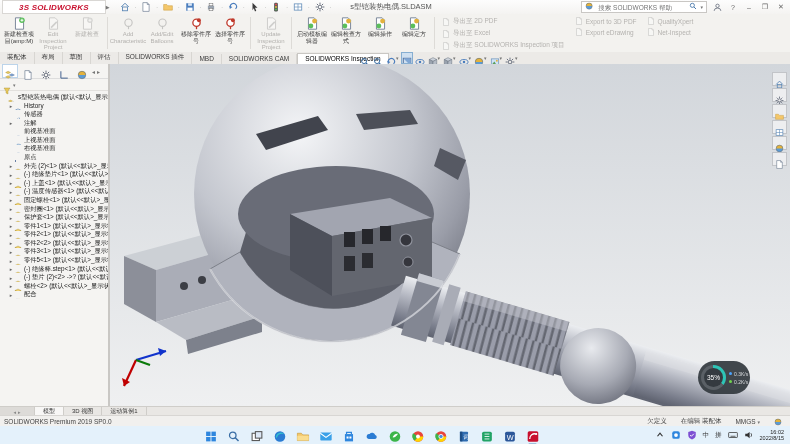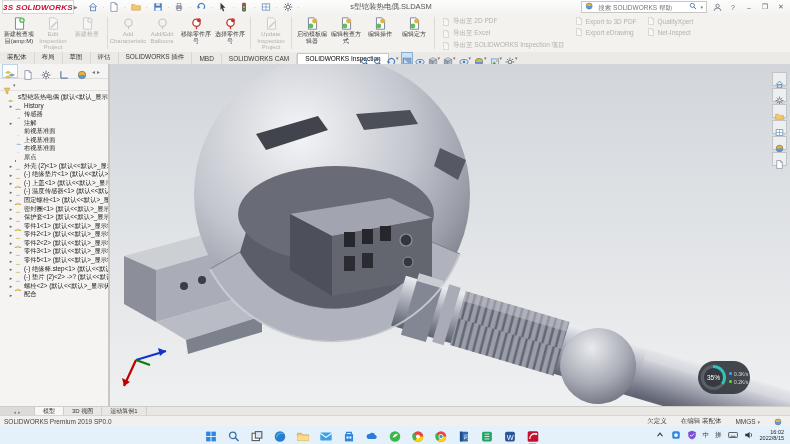--- a/index.html
+++ b/index.html
@@ -4,21 +4,21 @@
 <style>
   html,body{margin:0;padding:0;}
   body{width:790px;height:444px;position:relative;overflow:hidden;
        font-family:"Liberation Sans","DejaVu Sans",sans-serif;background:#fff;
        -webkit-font-smoothing:antialiased;}
   .abs{position:absolute;}
   
   #titlebar{top:0;left:0;width:790px;height:14px;background:linear-gradient(#fdfdfd,#f4f3f1);
             display:flex;align-items:center;font-size:8px;color:#444;border-bottom:1px solid #e3e1de;}
   .sw-logo{display:flex;align-items:center;height:12px;background:#fff;border:1px solid #d9d7d4;
-           padding:0 0;margin-left:2px;}
+           padding:0 16px;margin-left:2px;}
   .sw-logo b{color:#c8102e;font-style:italic;font-size:8px;letter-spacing:.2px;}
   .qat{display:flex;align-items:center;gap:5px;margin-left:10px;}
   .qat .ic{width:10px;height:10px;}
   .caret{font-size:5px;color:#777;}
   #win-title{position:absolute;left:0;right:8px;text-align:center;font-size:7.5px;color:#555;pointer-events:none;}
   .tb-right{margin-left:auto;display:flex;align-items:center;gap:6px;padding-right:4px;}
   .searchbox{display:flex;align-items:center;gap:3px;border:1px solid #c9c7c4;background:#fff;
              height:10px;padding:0 3px;width:118px;}
   .searchbox input{border:0;outline:0;font-size:6.5px;width:86px;color:#888;background:transparent;font-family:inherit;}
   .winbtn{font-size:7px;color:#666;width:10px;text-align:center;}

